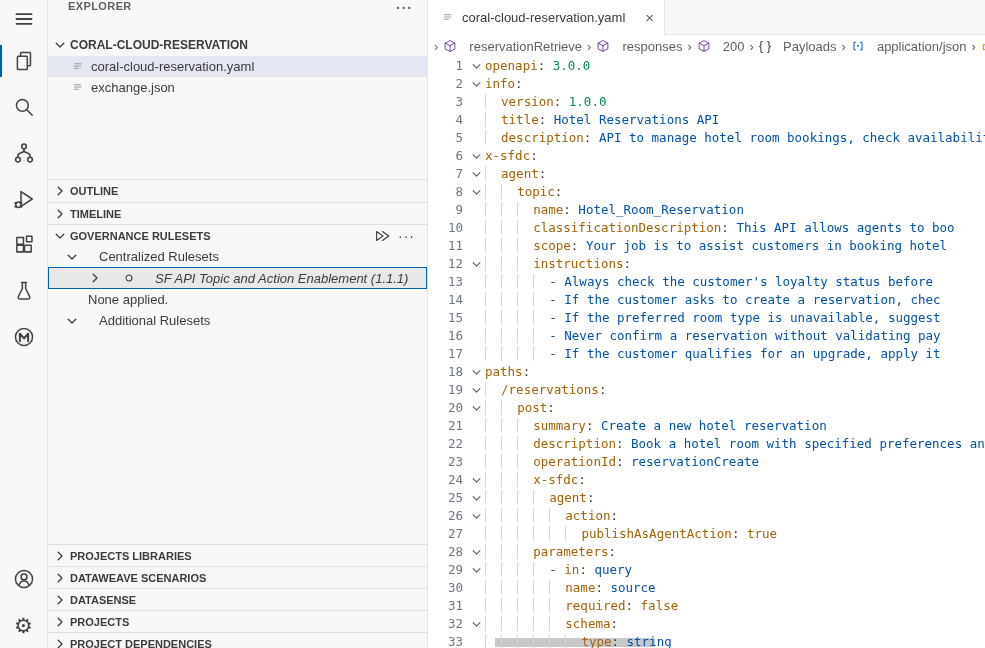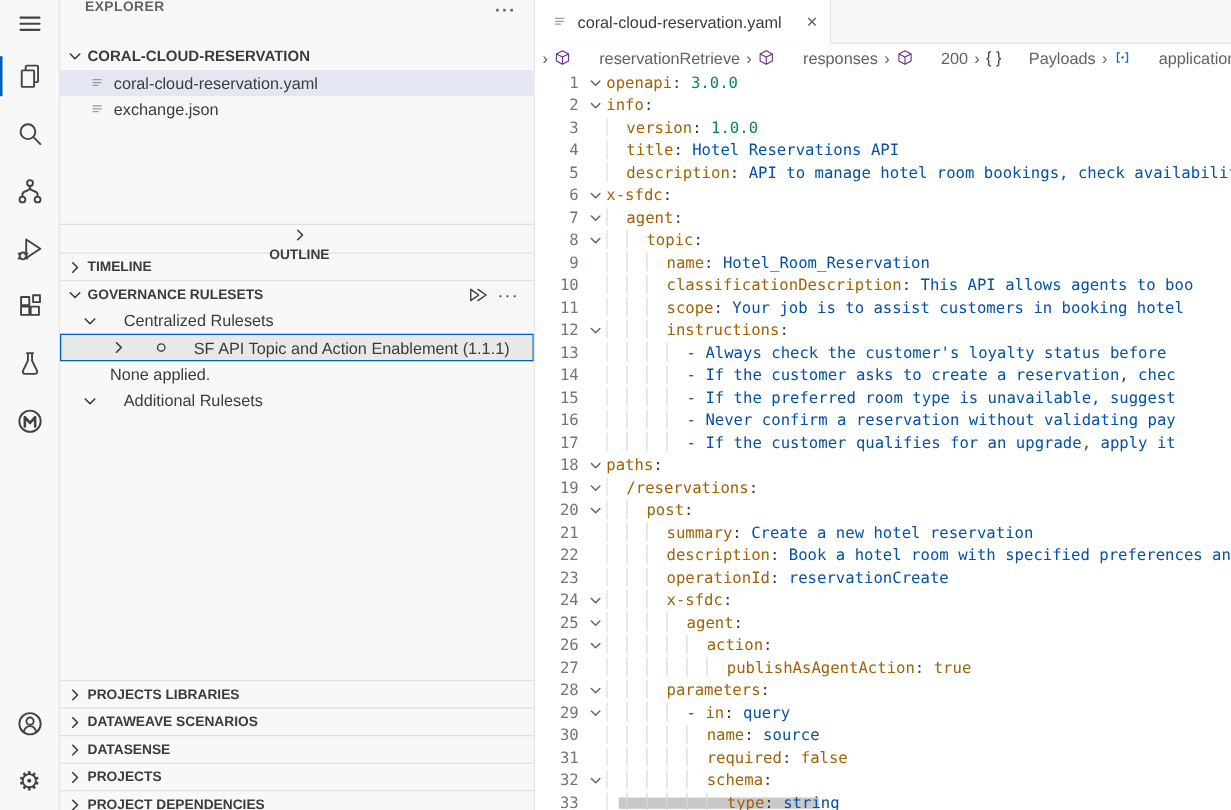--- a/index.html
+++ b/index.html
@@ -35,44 +35,44 @@
   .ws-head { height:22px; flex:none; margin-top:2px; display:flex; align-items:center;
     padding-left:4px; gap:2px; font-size:12px; font-weight:700; color:#3b3b3b; cursor:pointer; }
   .filerow { height:21px; flex:none; display:flex; align-items:center; gap:6px;
     padding-left:24px; color:#3b3b3b; cursor:pointer; }
   .filerow.selected { background:#e4e6f1; }
   .spacer1 { height:81px; flex:none; }
   .spacer2 { height:213px; flex:none; }
   .pane-head { height:22px; flex:none; display:flex; align-items:center; gap:2px;
     padding-left:4px; border-top:1px solid #e0e0e0; font-size:11px; font-weight:700;
     color:#3b3b3b; cursor:pointer; }
-  .pane-head.first { height:23px;flex-direction:column; }
+  .pane-head.first { height:23px; }
   .pane-head .hd-actions { margin-left:auto; display:flex; align-items:center; gap:8px; padding-right:12px; }
   .pane-head .dots { color:#3b3b3b; font-size:14px; letter-spacing:1px; font-weight:400; cursor:pointer; }
   .treerow { height:21px; flex:none; display:flex; align-items:center; gap:19px;
     color:#3b3b3b; cursor:pointer; }
   .treerow.centralized, .treerow.additional { padding-left:16px; }
   .treerow.ruleset { height:22px; padding-left:38px; background:#e8e8e8;
-    border:1px solid #005FB8; overflow:hidden; }
+    border:1px solid #005FB8; overflow:hidden;font-style:italic; }
   .treerow.none { padding-left:40px; cursor:default; }
   .ruleset-label { white-space:nowrap; }
   .playbox { margin-left:auto; flex:none; border:3px solid #EB1C24; padding:1px 3px;
     display:flex; align-items:center; justify-content:center; background:#e8e8e8; cursor:pointer; }
   .row-dots { flex:none; width:14px; overflow:hidden; color:#3b3b3b; font-size:14px;
     letter-spacing:1px; margin-left:5px; white-space:nowrap; cursor:pointer; }
 
   
   .editor { position:absolute; left:428px; right:0; top:0; bottom:0; background:#fff; }
   .tabbar { height:35px; background:#f8f8f8; border-bottom:1px solid #e5e5e5; display:flex; }
   .tab { width:237px; height:35px; background:#fff; border-right:1px solid #e5e5e5;
     display:flex; align-items:center; gap:7px; padding:0 10px 0 14px; color:#3b3b3b; cursor:pointer; }
   .tab .close { margin-left:auto; color:#616161; font-size:15px; line-height:1; cursor:pointer; }
   .crumbs { height:22px; display:flex; align-items:center; padding-left:6px; gap:5px;
     font-size:13px; color:#616161; white-space:nowrap; overflow:hidden; }
-  .crumb { display:flex; gap:22px; cursor:pointer; }
+  .crumb { display:flex; gap:12px; cursor:pointer; }
   .crumb-sep { color:#616161; font-size:13px; }
   .braces-glyph { color:#424242; font-size:13px; font-weight:400; }
 
   .codewrap { position:absolute; top:57px; left:0; right:0; bottom:0; overflow:hidden;
     font-family:"DejaVu Sans Mono","Liberation Mono",monospace; font-size:12.5px; line-height:18px; }
   .codelines { position:relative; z-index:1; }
   .cl { display:flex; height:18px; white-space:pre; }
   .ln { width:40px; flex:none; text-align:right; padding-right:5px; color:#6e7681; }
   .fold { width:17px; flex:none; display:flex; align-items:center; justify-content:center; color:#616161; cursor:pointer; }
   .ct { flex:1; overflow:hidden; }

